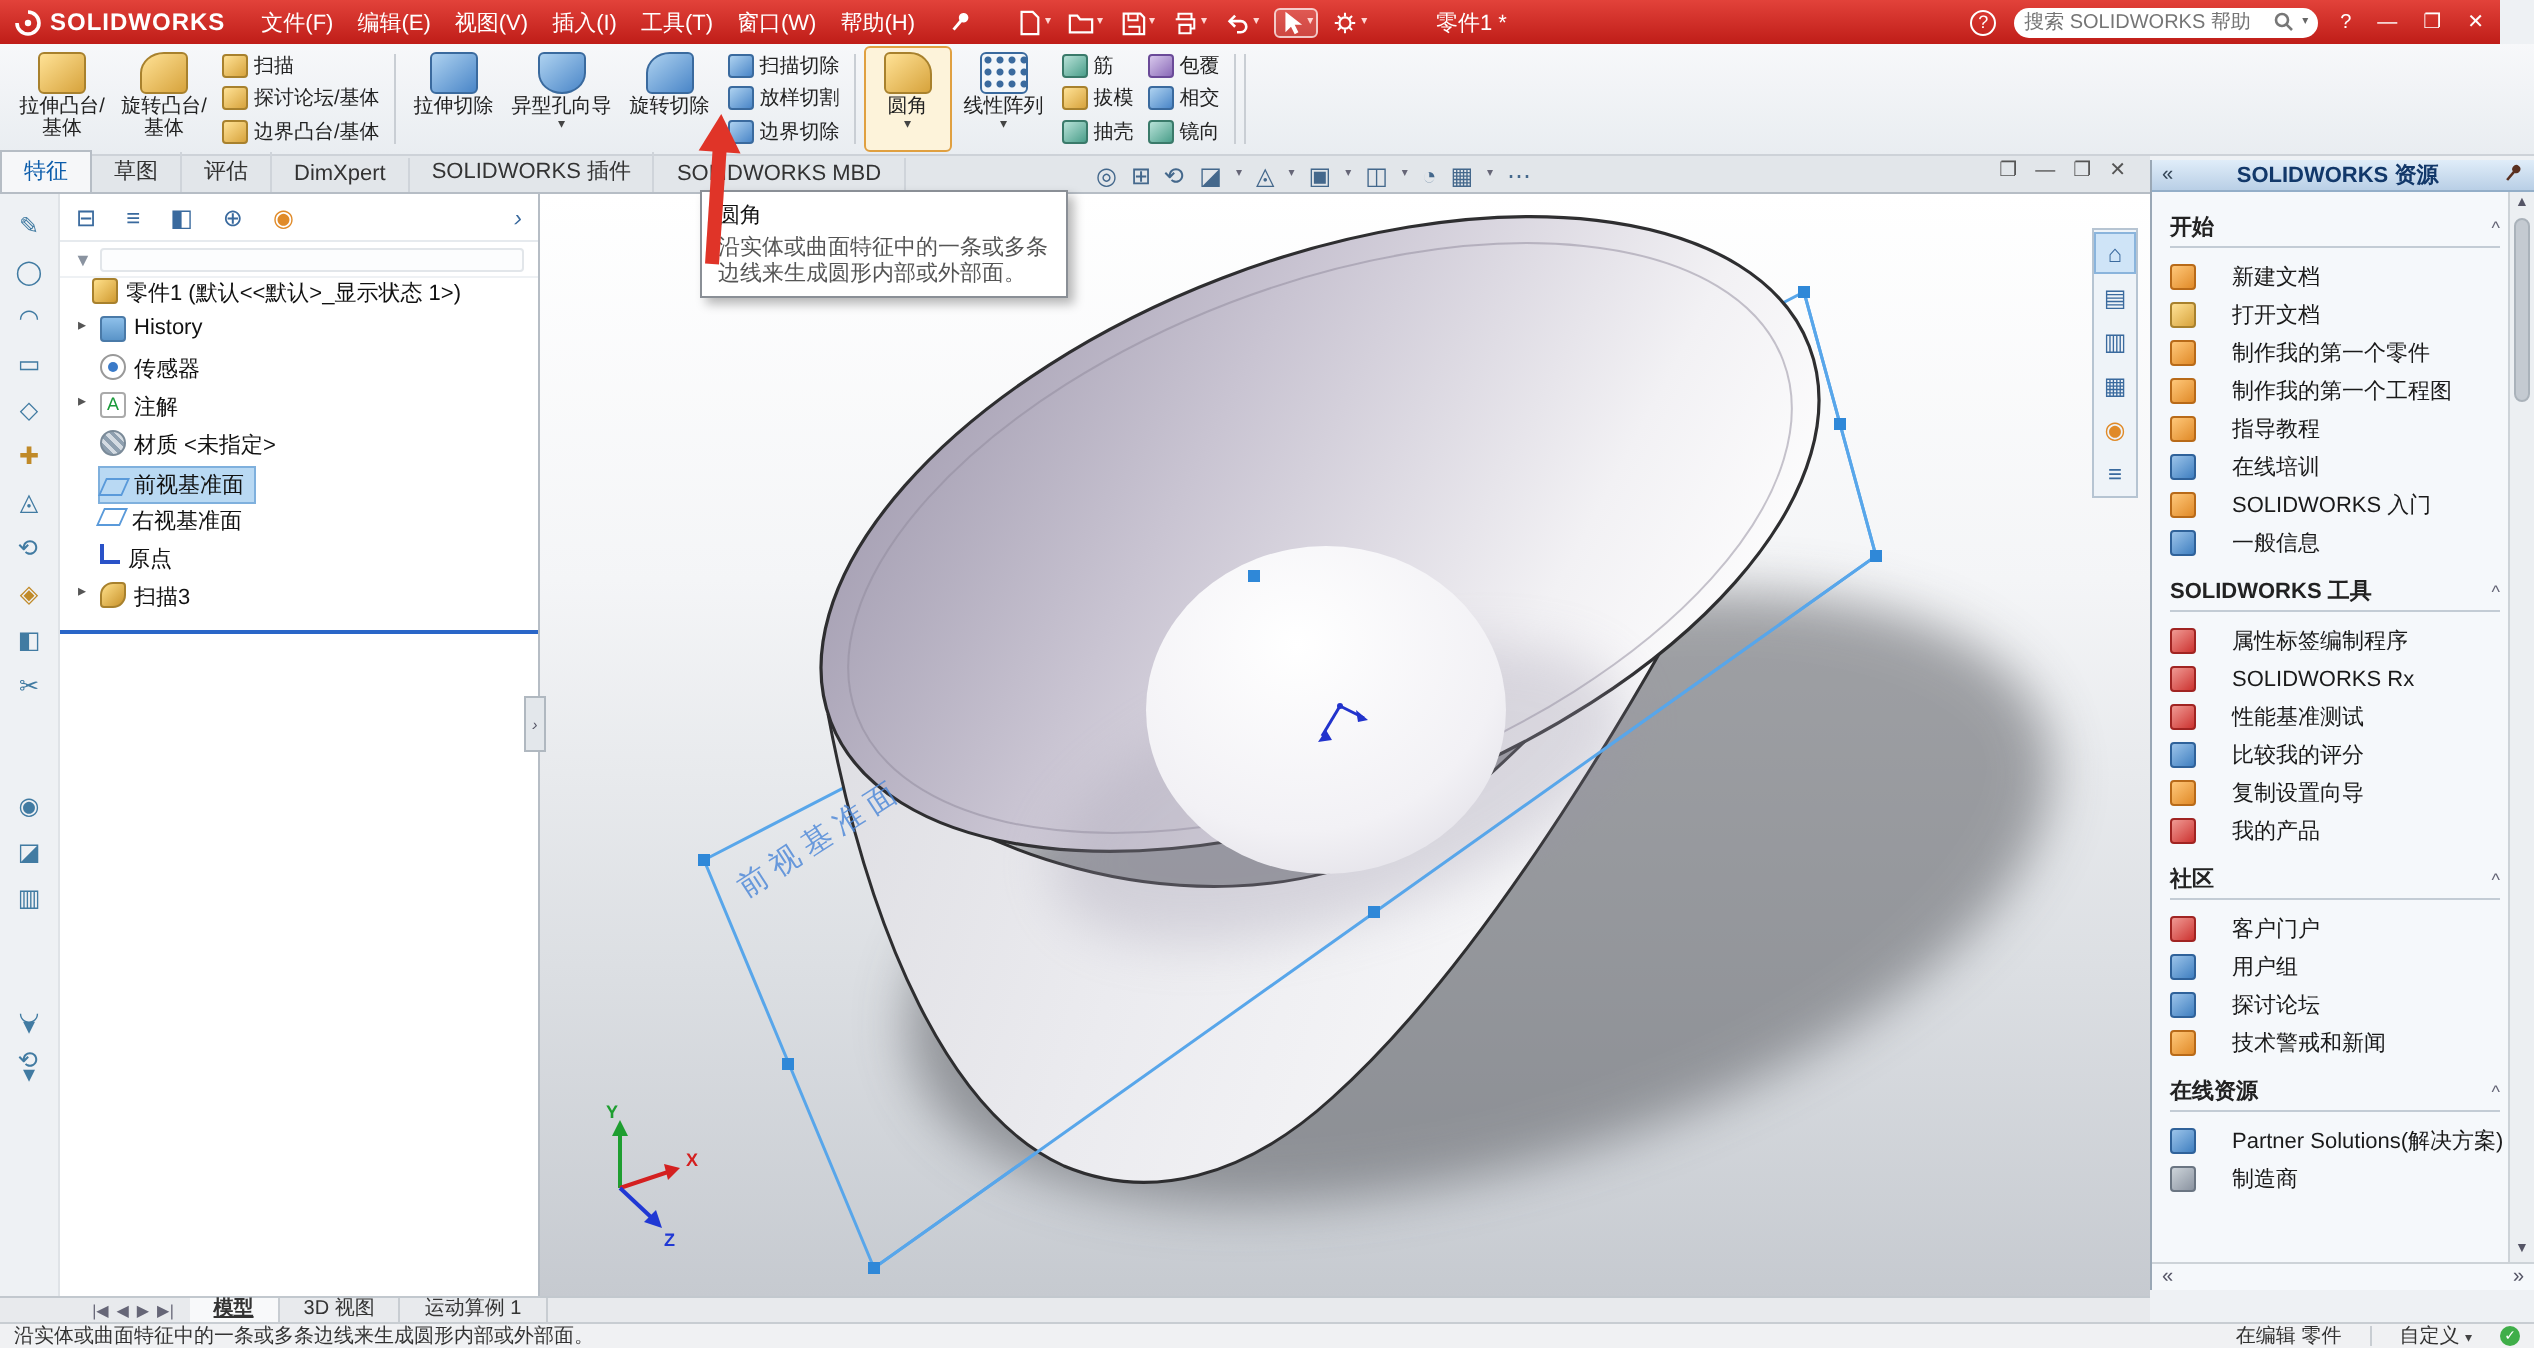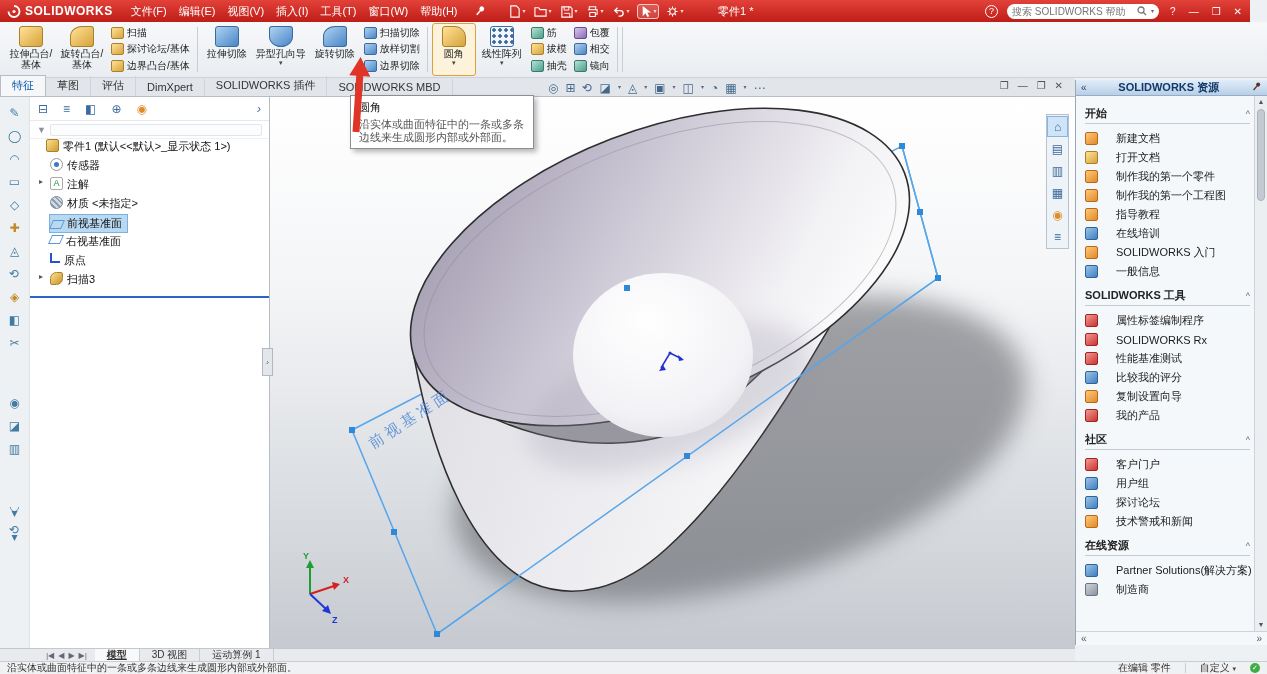--- a/index.html
+++ b/index.html
@@ -418,20 +418,25 @@
     <i class="texp g" data-glyph="›"></i>
   </div>
   <div class="tfilter">
     <i class="g" data-glyph="▼"></i>
     <span class="filterbox"></span>
   </div>
   <div class="trow">
     <span class="arr"></span>
     <span class="tic tic-part"></span>
     <span>零件1 (默认&lt;&lt;默认&gt;_显示状态 1&gt;)</span>
+  </div>
+  <div class="trow child">
+    <span class="arr g" data-glyph="▸"></span>
+    <span class="tic tic-folder"></span>
+    <span>History</span>
   </div>
   <div class="trow child">
     <span class="arr"></span>
     <span class="tic tic-sensor"></span>
     <span>传感器</span>
   </div>
   <div class="trow child">
     <span class="arr g" data-glyph="▸"></span>
     <span class="tic tic-ann"></span>
     <span>注解</span>

